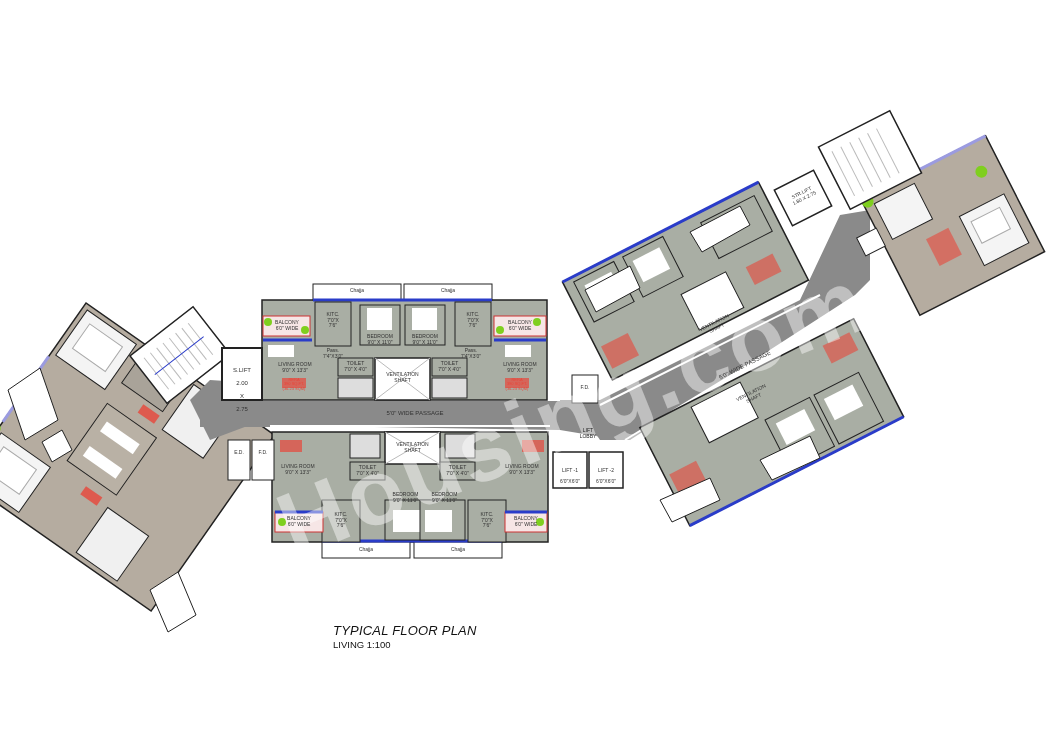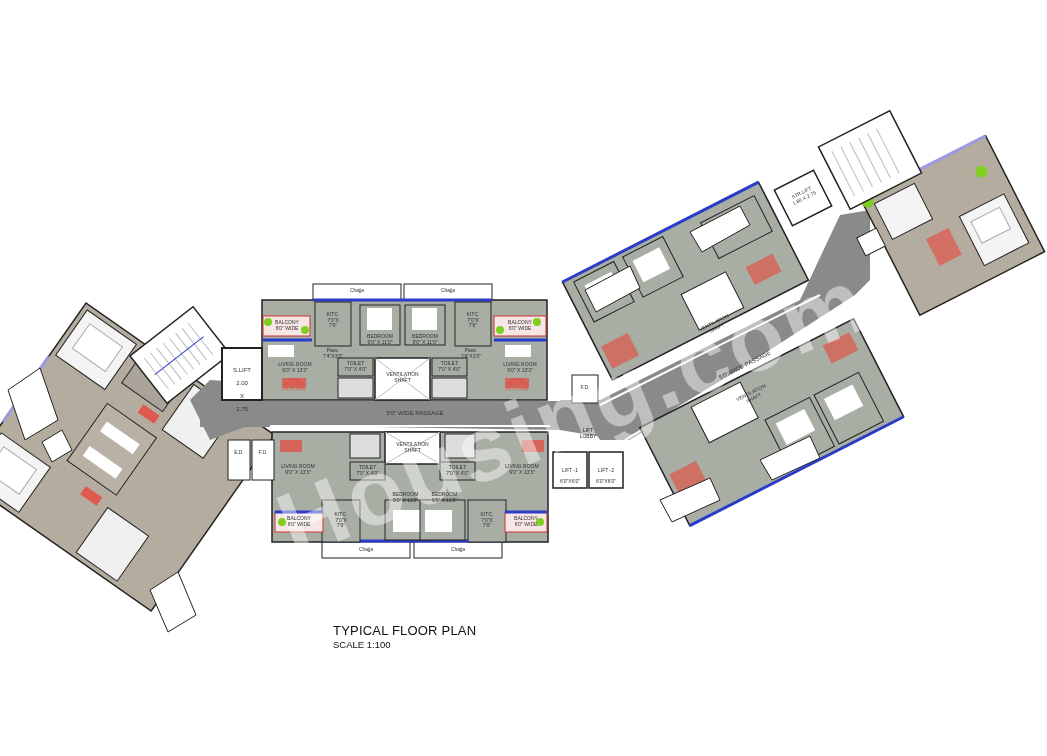--- a/index.html
+++ b/index.html
@@ -1,20 +1,20 @@
 <!DOCTYPE html>
 <html><head>
 <meta charset="utf-8">
 <style>
   html,body{margin:0;padding:0;background:#ffffff;}
   body{width:1047px;height:756px;position:relative;overflow:hidden;font-family:"Liberation Sans",sans-serif;}
   .plan{position:absolute;left:0;top:0;width:1047px;height:756px;}
   .lbl{position:absolute;font-size:5px;color:#333;text-align:center;line-height:1.1;white-space:pre-line;}
   .caption{position:absolute;left:333px;top:623px;}
-  .caption .t{font-size:13px;color:#111;letter-spacing:0.2px;}
+  .caption .t{font-size:13px;color:#111;letter-spacing:0.2px;font-style:italic;}
   .caption .s{font-size:9.5px;color:#111;margin-top:1px;}
   .watermark{position:absolute;left:260px;top:360px;font-size:92px;font-weight:bold;color:rgba(255,255,255,0.45);transform:rotate(-22deg);letter-spacing:4px;}
 </style>
 </head>
 <body>
 
 <svg class="plan" viewBox="0 0 1047 756" xmlns="http://www.w3.org/2000/svg">
 
   <g transform="translate(120,455) rotate(35)">
     <rect x="-115" y="-105" width="230" height="215" fill="#b5aca0" stroke="#222" stroke-width="1.5"></rect>
@@ -312,14 +312,14 @@
 
 <div class="lbl" style="left:280px;top:378px;width:28px;color:#e8463a;font-size:4px;">RERA
 390 SQ.FT.
 (36.23 SQM)</div>
 <div class="lbl" style="left:503px;top:378px;width:28px;color:#e8463a;font-size:4px;">RERA
 390 SQ.FT.
 (36.23 SQM)</div>
 
 <div class="caption">
   <div class="t">TYPICAL FLOOR PLAN</div>
-  <div class="s">SCALE 1:100</div>
+  <div class="s">LIVING 1:100</div>
 </div>
 
 </body></html>

